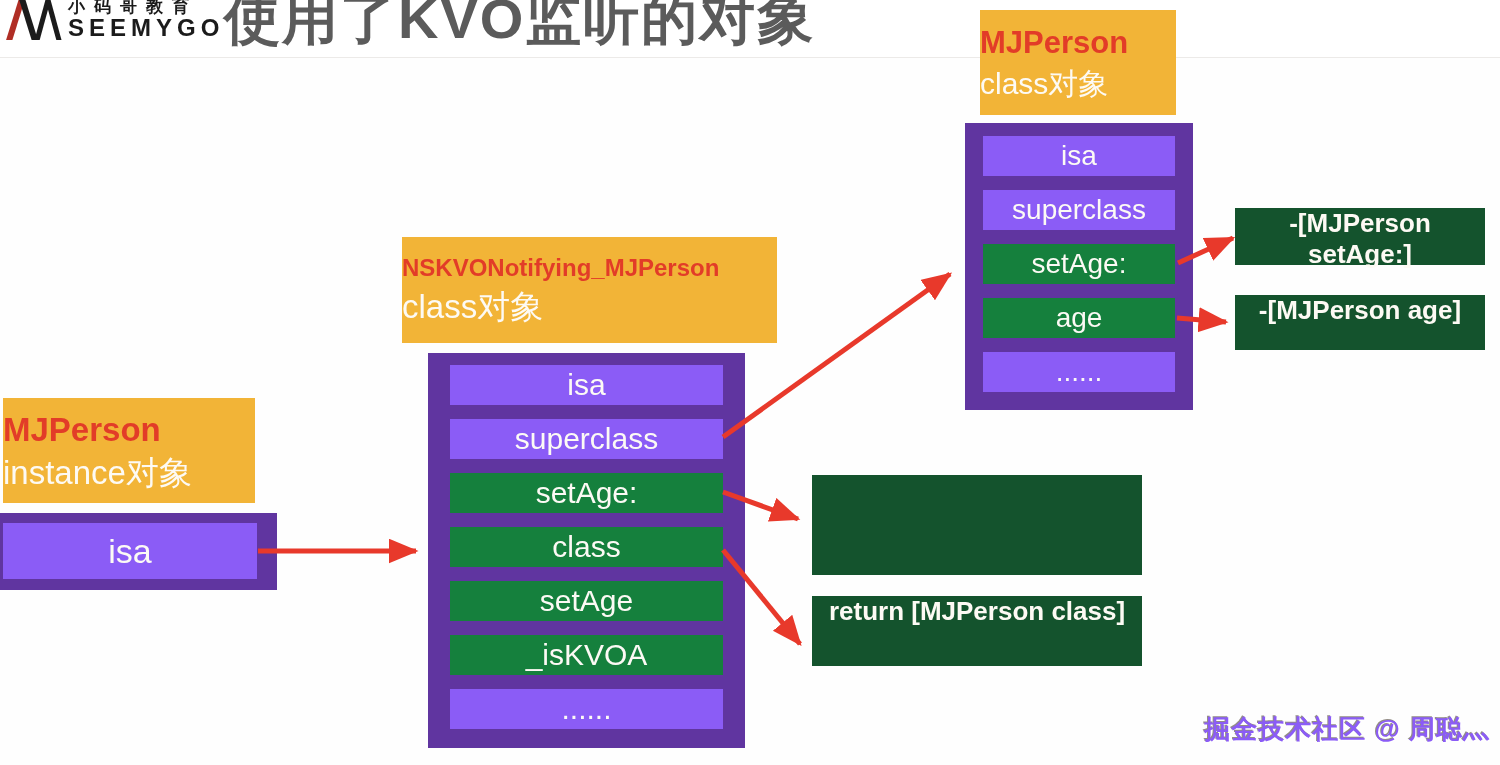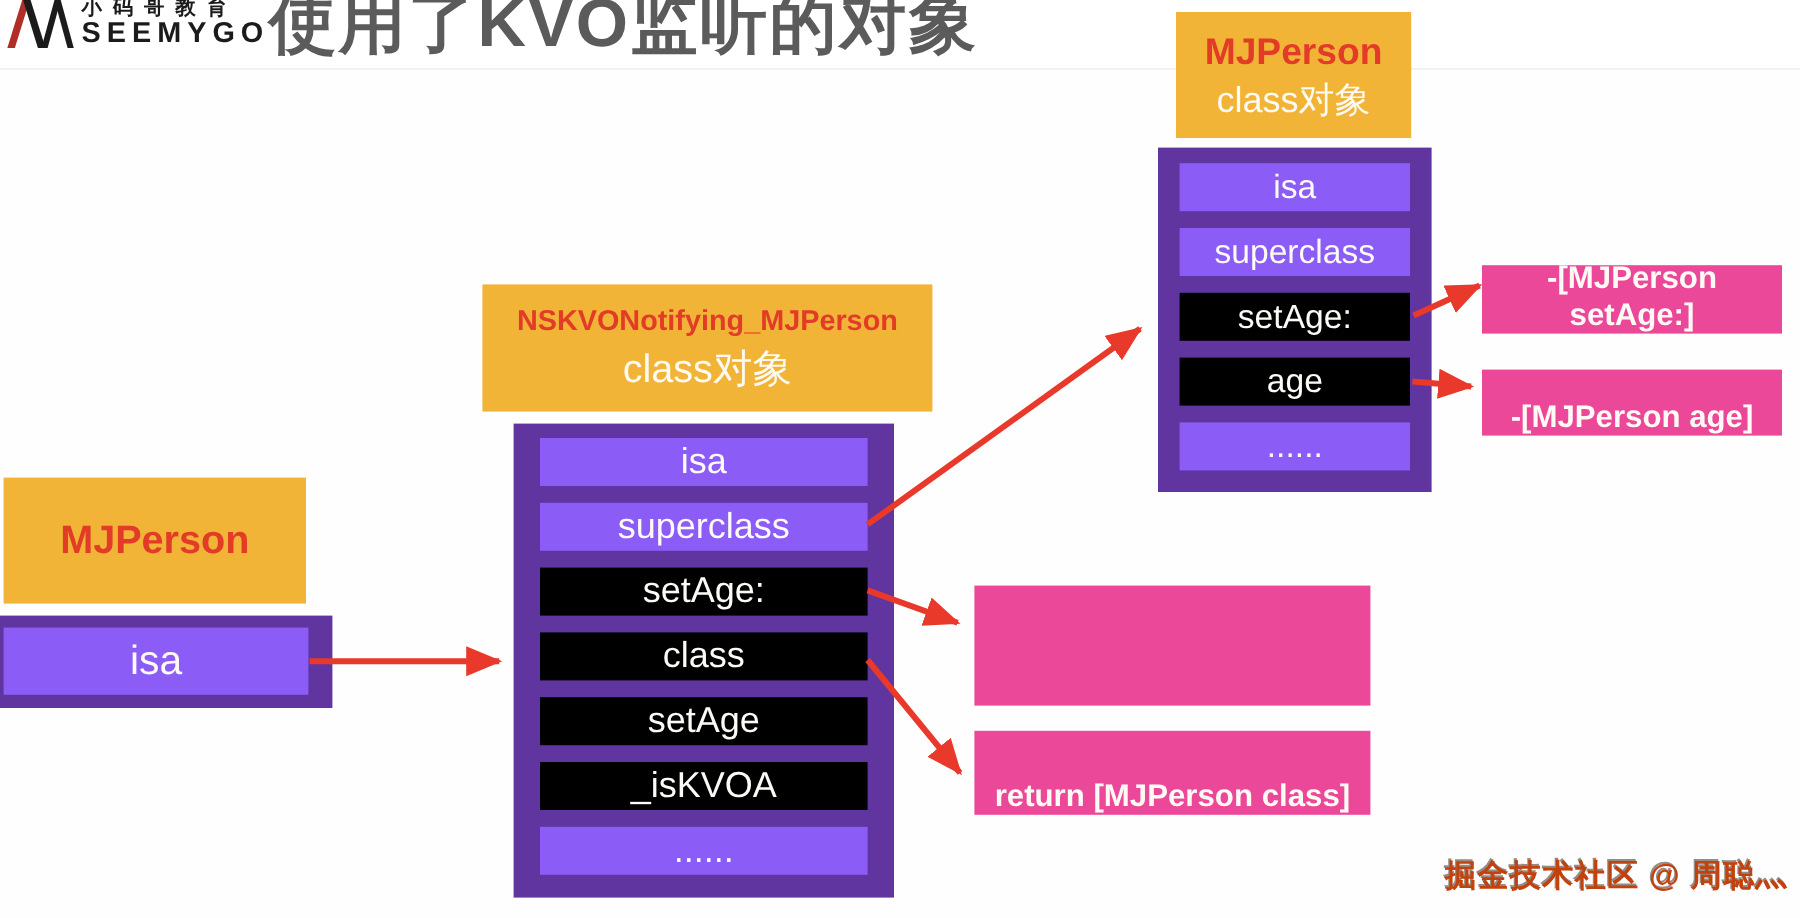--- a/index.html
+++ b/index.html
@@ -12,66 +12,66 @@
                   background:#ffffff; border-bottom:1px solid #eceae8; }
   .logo { position:absolute; left:2px; top:-8px; display:flex; align-items:flex-start; }
   .logo-mark { width:62px; height:48px; }
   .logo-text { margin-left:4px; padding-top:6px; }
   .logo-cn { font-size:17px; font-weight:bold; color:#1b1b1b; letter-spacing:9px; line-height:1.0; }
   .logo-en { font-size:24px; font-weight:bold; color:#1b1b1b; letter-spacing:5px; line-height:1.05; }
   .page-title { position:absolute; left:224px; top:-18px; font-size:56px; font-weight:bold;
                 color:#5b5b5b; letter-spacing:2px; white-space:nowrap; }
 
   
-  .label-box { position:absolute; background:#F2B437; text-align:center;
+  .label-box { position:absolute; background:#F2B437; 
                display:flex; flex-direction:column; justify-content:center; }
   .label-red { color:#E23C28; font-weight:bold; }
   .label-white { color:#FDFAF4; }
 
   .lb-instance { left:3px; top:398px; width:252px; height:105px; }
   .lb-instance .label-red { font-size:33px; line-height:1.35; }
   .lb-instance .label-white { font-size:33px; line-height:1.25; }
 
   .lb-kvo { left:402px; top:237px; width:375px; height:106px; }
   .lb-kvo .label-red { font-size:24px; line-height:1.45; }
   .lb-kvo .label-white { font-size:33px; line-height:1.3; }
 
   .lb-person { left:980px; top:10px; width:196px; height:105px; }
   .lb-person .label-red { font-size:31px; line-height:1.4; }
   .lb-person .label-white { font-size:30px; line-height:1.35; }
 
   
   .struct { position:absolute; background:#6035A0; display:flex; flex-direction:column; }
   .cell { color:#FCFAF5; text-align:center; flex:0 0 auto; }
   .cell.blue { background:#8b5cf6; }
-  .cell.green { background:#000000; }
+  .cell.green { background:#15803d; }
 
   .st-instance { left:-14px; top:513px; width:291px; height:77px; padding:10px 20px 10px 17px; }
   .st-instance .cell { height:56px; line-height:56px; font-size:34px; width:254px; }
 
   .st-kvo { left:428px; top:353px; width:317px; height:395px; padding:12px 22px; gap:14px; }
   .st-kvo .cell { height:40px; line-height:40px; font-size:30px; }
 
   .st-person { left:965px; top:123px; width:228px; height:287px; padding:13px 18px; gap:14px; }
   .st-person .cell { height:40px; line-height:40px; font-size:28px; }
 
   
-  .impl { position:absolute; background:#ec4899; color:#FDFAF4; text-align:center;
-          display:flex; flex-direction:column; justify-content:flex-end; font-weight:600;margin-top:13px; }
+  .impl { position:absolute; background:#14532d; color:#FDFAF4; text-align:center;
+          display:flex; flex-direction:column; justify-content:flex-start; font-weight:600; }
   .impl-setage { left:1235px; top:208px; width:250px; height:57px; font-size:26px; }
   .impl-age    { left:1235px; top:295px; width:250px; height:55px; font-size:26px; }
   .impl-foundation { left:812px; top:475px; width:330px; height:100px; font-size:26px; line-height:1.3; }
   .impl-return { left:812px; top:596px; width:330px; height:70px; font-size:26px; }
 
   
   .arrows { position:absolute; left:0; top:0; width:1500px; height:765px; pointer-events:none; }
 
   
   .watermark { position:absolute; right:10px; top:712px; font-size:26px; font-weight:bold;
-               color:#c2410c; letter-spacing:1px;
+               color:#8b5cf6; letter-spacing:1px;
                text-shadow:-1px -1px 0 #938d86, 1px 1px 0 #ffffff; white-space:nowrap; }
 </style>
 </head>
 <body>
 
 <div class="stage">
 
   <div class="header-strip"></div>
 
   <div class="logo">
@@ -84,20 +84,21 @@
     <div class="logo-text">
       <div class="logo-cn">小码哥教育</div>
       <div class="logo-en">SEEMYGO</div>
     </div>
   </div>
 
   <div class="page-title">使用了KVO监听的对象</div>
 
   <div class="label-box lb-instance">
     <div class="label-red">MJPerson</div>
+    <div class="label-white">instance对象</div>
   </div>
   <div class="struct st-instance">
     <div class="cell blue">isa</div>
   </div>
 
   <div class="label-box lb-kvo">
     <div class="label-red">NSKVONotifying_MJPerson</div>
     <div class="label-white">class对象</div>
   </div>
   <div class="struct st-kvo">

